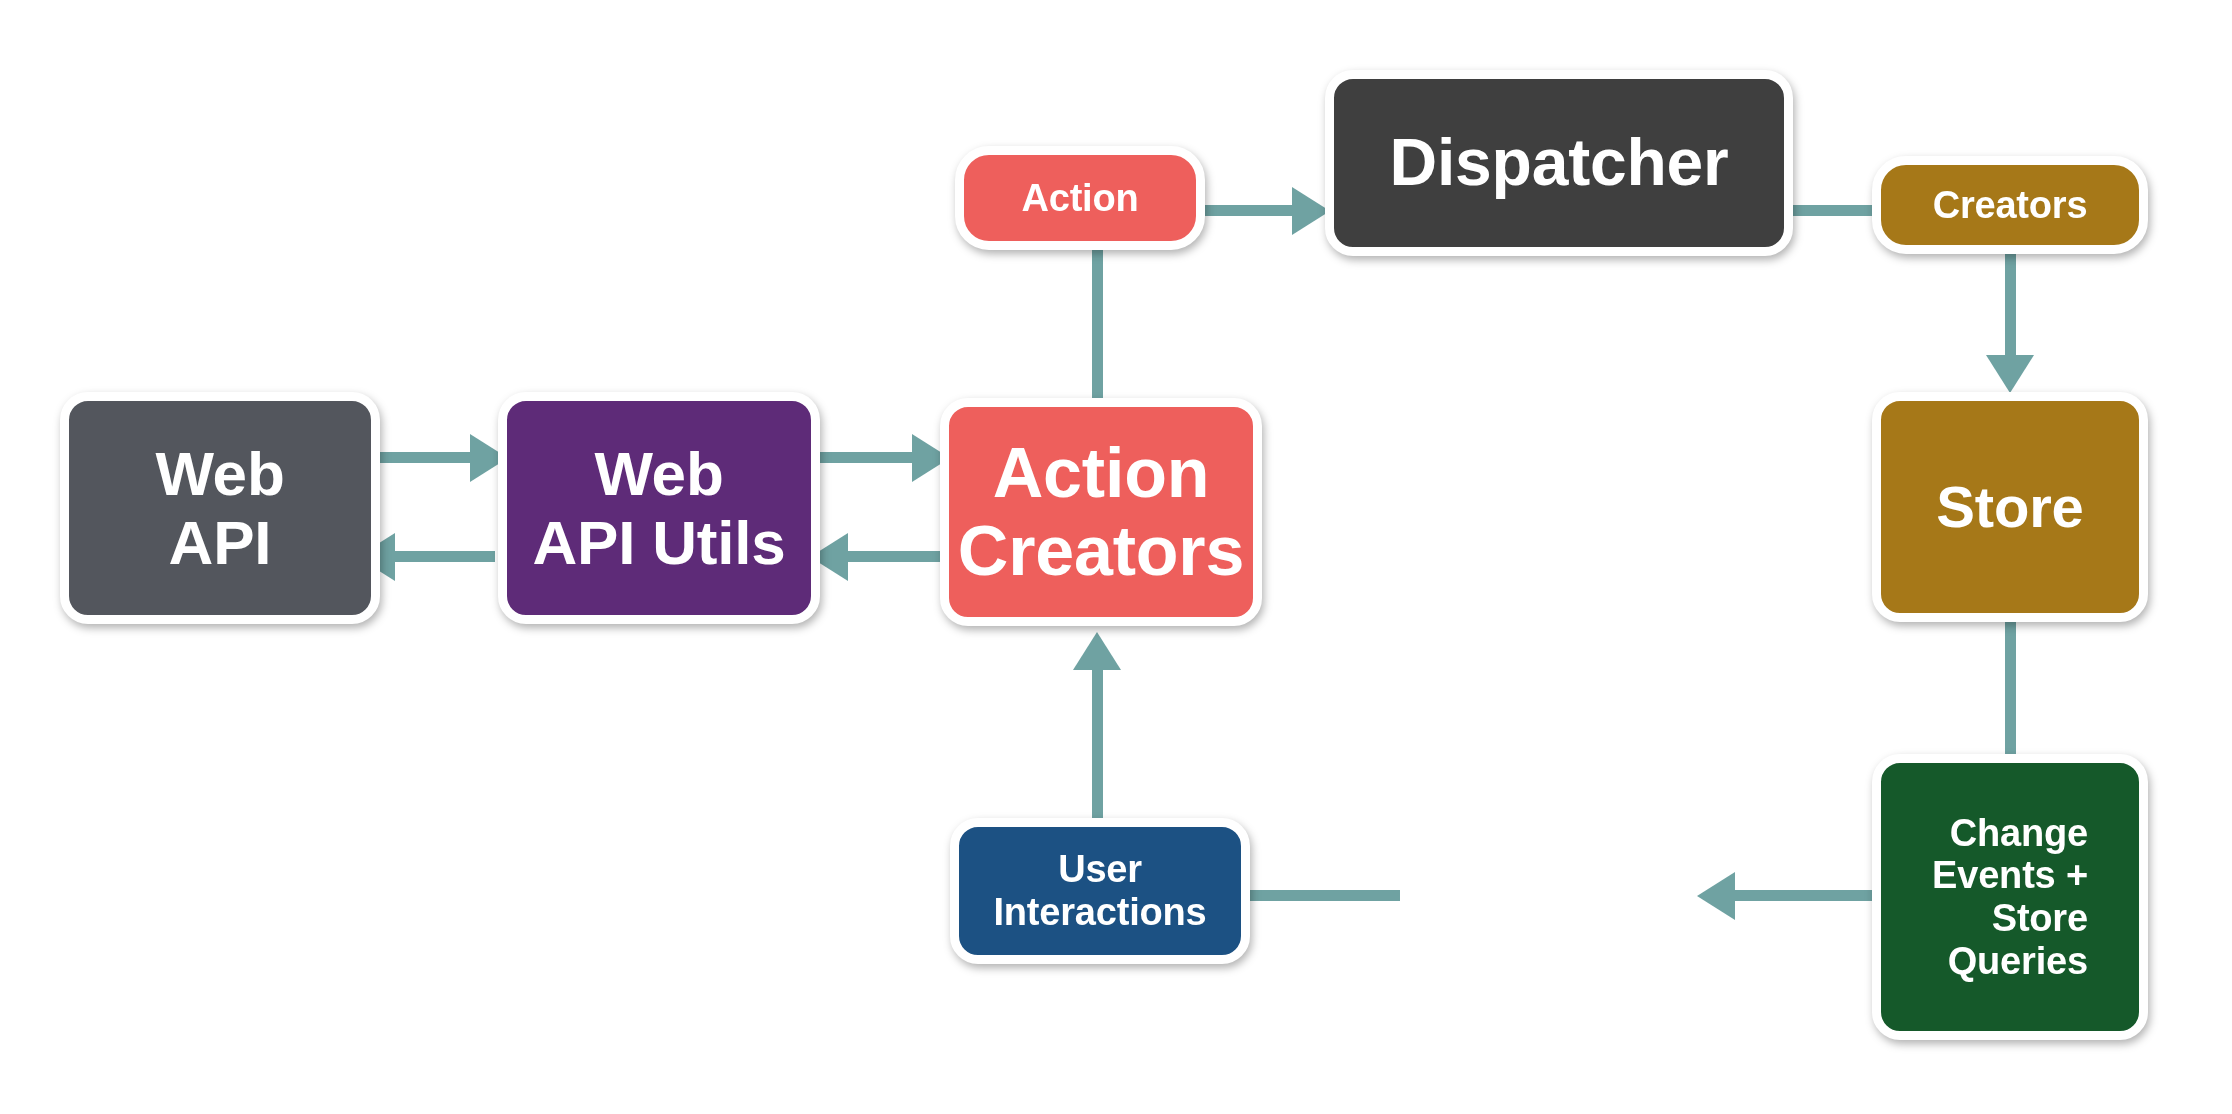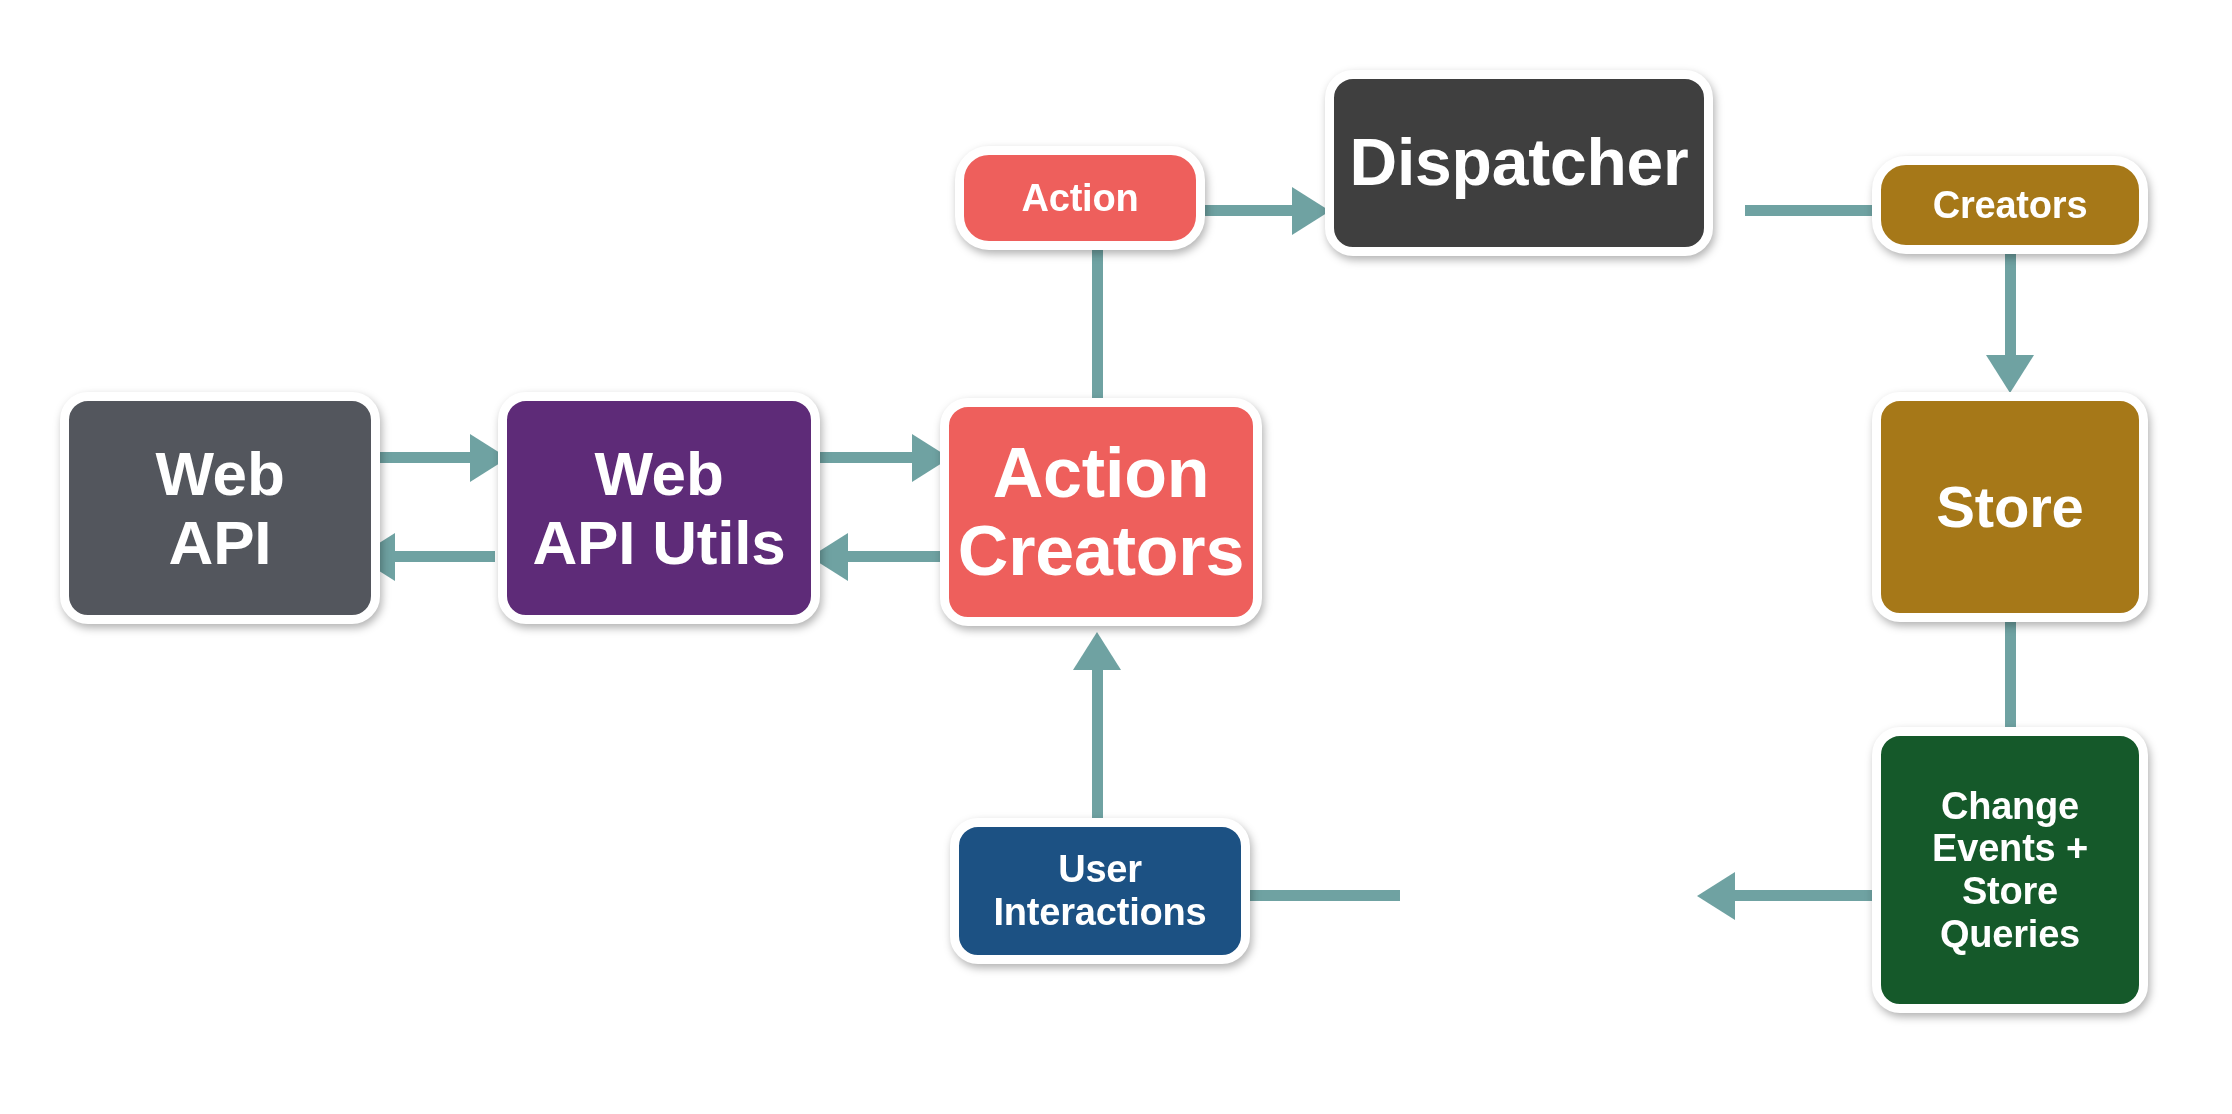--- a/index.html
+++ b/index.html
@@ -131,33 +131,33 @@
 
   <div class="node big" style="left:940px; top:398px; width:322px; height:228px; background:#ee5f5c;">
     <span class="label" style="font-size:70px;">Action
 Creators</span>
   </div>
 
   <div class="node pill" style="left:955px; top:146px; width:250px; height:104px; background:#ee5f5c;">
     <span class="label" style="font-size:38px;">Action</span>
   </div>
 
-  <div class="node big" style="left:1325px; top:70px; width:388px; height:186px; background:#3f3f3f;">
+  <div class="node big" style="left:1325px; top:70px; width:468px; height:186px; background:#3f3f3f;">
     <span class="label" style="font-size:66px;">Dispatcher</span>
   </div>
 
   <div class="node pill" style="left:1872px; top:156px; width:276px; height:98px; background:#a67818;">
     <span class="label" style="font-size:38px;">Creators</span>
   </div>
 
   <div class="node big" style="left:1872px; top:392px; width:276px; height:230px; background:#a67818;">
     <span class="label" style="font-size:58px;">Store</span>
   </div>
 
-  <div class="node big" style="left:1872px; top:727px; width:276px; height:286px; background:#15592a;">
+  <div class="node big" style="left:1872px; top:754px; width:276px; height:286px; background:#15592a;text-align:right;">
     <span class="label" style="font-size:38px;">Change
 Events +
 Store
 Queries</span>
   </div>
 
 
   <div class="node big" style="left:950px; top:818px; width:300px; height:146px; background:#1c5183;">
     <span class="label" style="font-size:38px;">User
 Interactions</span>

